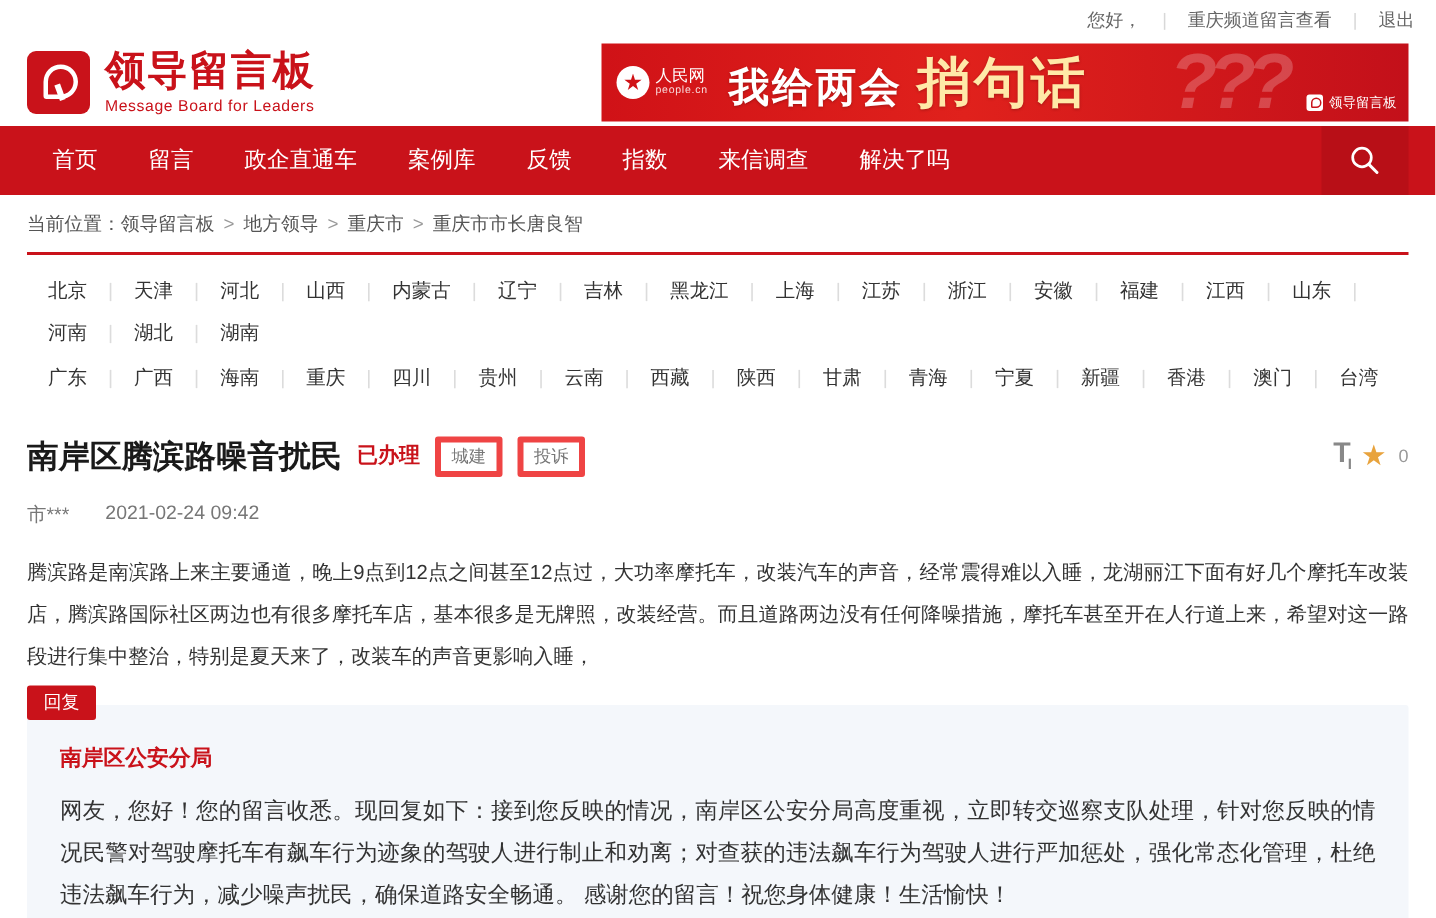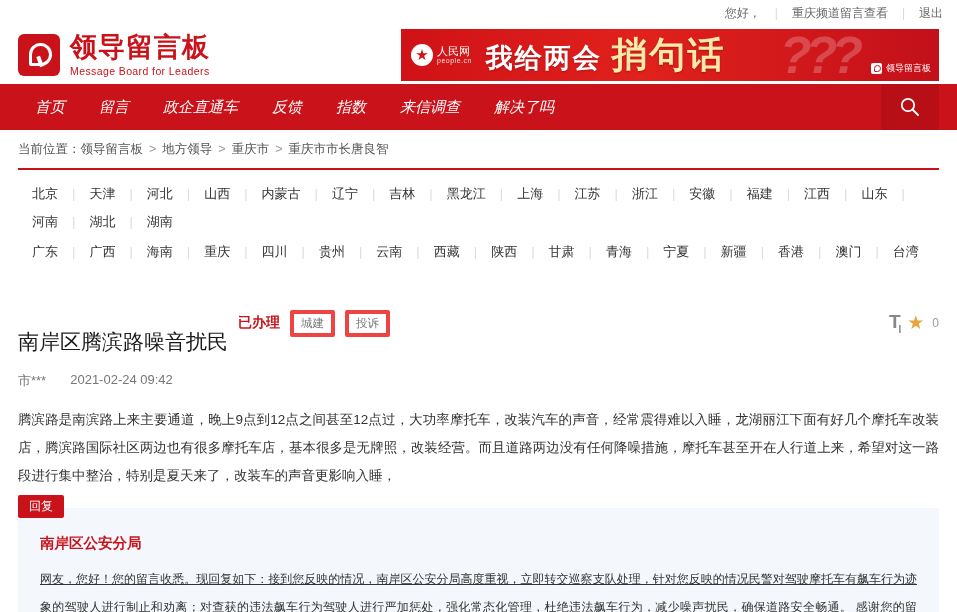--- a/index.html
+++ b/index.html
@@ -136,21 +136,20 @@
     position: relative;
   }
   .nav .nav-items { display: flex; align-items: center; padding-left: 18px; }
   .nav .nav-item {
     color: #fff;
     font-size: 15px;
     padding: 0 17px;
     line-height: 46px;
     text-decoration: none;
     white-space: nowrap;
-    font-style: italic;
   }
   .nav .nav-search {
     position: absolute;
     right: 18px; top: 0;
     width: 58px; height: 46px;
     background: #b80f17;
     display: flex; align-items: center; justify-content: center;
   }
   .nav .nav-search svg { display: block; }
 
@@ -175,21 +174,21 @@
   .region-row .r-item {
     color: #333; text-decoration: none; padding: 0 14px; white-space: nowrap;
   }
   .region-row .r-div { color: #dcdcdc; }
   .regions .row2 { margin-top: 2px; }
 
   
   .msg { padding: 16px 18px 0 18px; }
   .msg-title-row { display: flex; align-items: center; gap: 10px; }
   .msg-title {
-    font-size: 21px; font-weight: normal; color: #1a1a1a; margin-top: 38px;
+    font-size: 21px; font-weight: bold; color: #1a1a1a;
   }
   .tag-status {
     color: #c9121a; font-size: 14px; font-weight: bold;
   }
   .tag-box {
     border: 4px solid #ef4444; color: #777; font-size: 11.5px;
     padding: 2px 7px; border-radius: 2px; background: #fff;
   }
   .title-tools {
     margin-left: auto; display: flex; align-items: center; gap: 8px;
@@ -222,21 +221,21 @@
   .reply-box {
     background: #f4f7fb;
     padding: 26px 22px 16px 22px;
     border-radius: 2px;
   }
   .reply-org {
     color: #c9121a; font-size: 14.5px; font-weight: bold;
     margin-bottom: 12px;
   }
   .reply-text {
-    font-size: 12px; color: #333; line-height: 28px; text-align: justify; text-decoration: underline;
+    font-size: 15px; color: #333; line-height: 28px; text-align: justify;
   }
 </style>
 </head>
 <body>
 
 <div class="page">
 
   <div class="topbar">
     <span class="tb-item">您好，</span>
     <span class="tb-sep">|</span>
@@ -272,20 +271,21 @@
         <span>领导留言板</span>
       </div>
     </div>
   </div>
 
   <div class="nav">
     <div class="nav-items">
       <a class="nav-item" href="#">首页</a>
       <a class="nav-item" href="#">留言</a>
       <a class="nav-item" href="#">政企直通车</a>
+      <a class="nav-item" href="#">案例库</a>
       <a class="nav-item" href="#">反馈</a>
       <a class="nav-item" href="#">指数</a>
       <a class="nav-item" href="#">来信调查</a>
       <a class="nav-item" href="#">解决了吗</a>
     </div>
     <div class="nav-search">
       <svg width="22" height="22" viewBox="0 0 22 22">
         <circle cx="9" cy="9" r="6.2" fill="none" stroke="#fff" stroke-width="1.8"></circle>
         <line x1="13.6" y1="13.6" x2="19" y2="19" stroke="#fff" stroke-width="2" stroke-linecap="round"></line>
       </svg>

